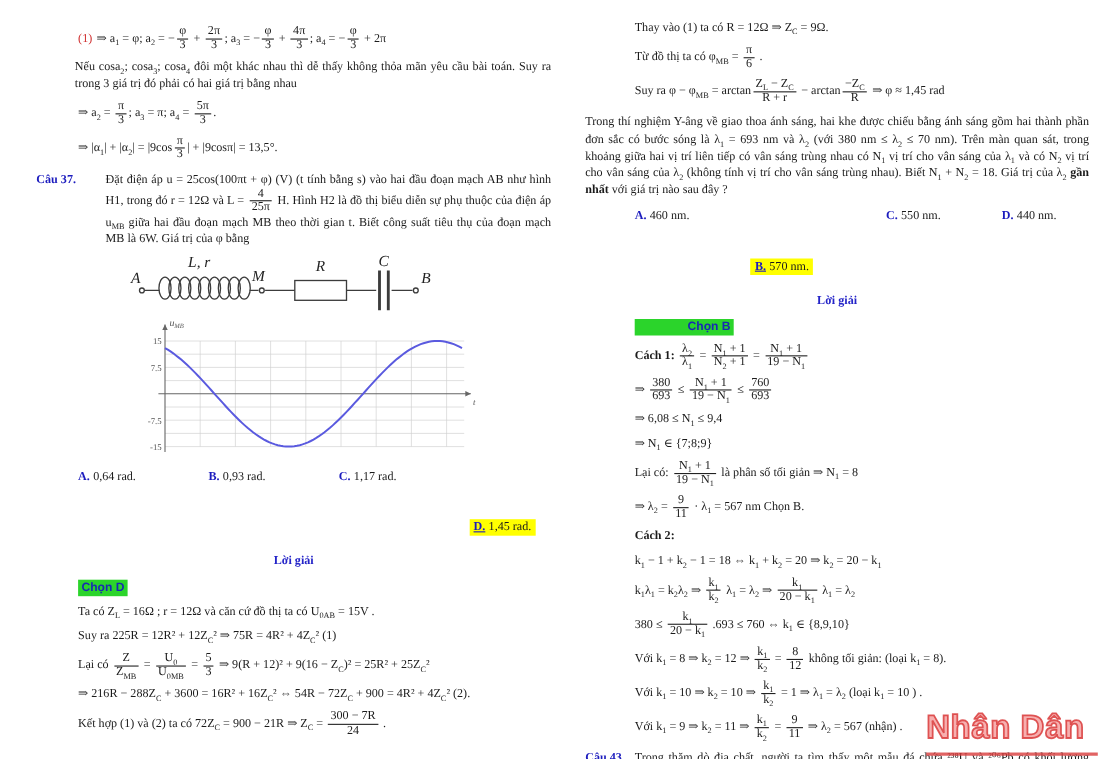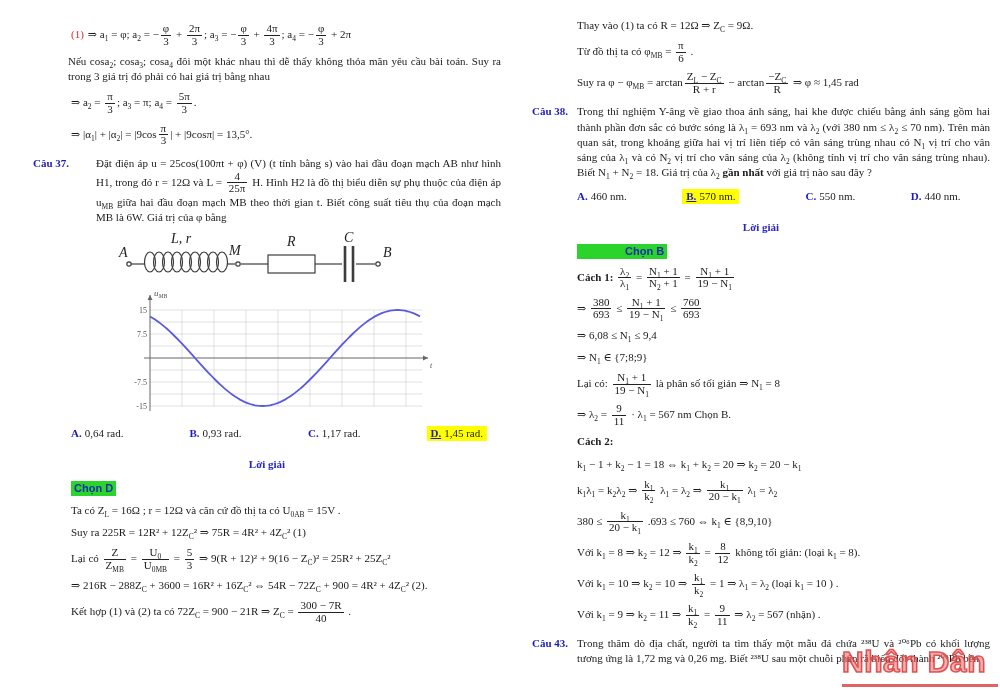--- a/index.html
+++ b/index.html
@@ -14,21 +14,21 @@
   #rightcol .ln{margin-left:45px;}
   .q{display:flex;margin-top:9px;}
   .qlabel{color:#1c1cbe;font-weight:bold;flex:0 0 63px;}
   #rightcol .qlabel{flex:0 0 45px;}
   .qbody{flex:1;text-align:justify;}
   .opts{display:flex;margin:9px 0 0 38px;}
   #rightcol .opts{margin-left:45px;gap:26px;}
   .opt{flex:1;white-space:nowrap;}
   .lt{color:#1c1cbe;font-weight:bold;margin-right:3px;}
   .lt.u{text-decoration:underline;}
-  .opt.hl{flex:0 0 auto;background:#ffff00;padding:0 4px;margin-right:14px;}
+  .opt.hl{flex:0 0 auto;background:#ffff00;padding:0 4px;margin-right:14px;margin-top:46px;}
   .lgs{text-align:center;color:#2424c8;font-weight:bold;margin-top:16px;}
   .chon{display:inline-block;background:#2bd42b;color:#182ab2;font-weight:bold;
         padding:0 3px;margin:8px 0 0 38px;font-family:"Liberation Sans",sans-serif;font-size:11px;}
   #rightcol .chon{margin-left:45px;padding-left:48px;}
   .red{color:#d03030;margin-right:4px;}
   .fr{display:inline-flex;flex-direction:column;vertical-align:middle;text-align:center;margin:0 2px;line-height:1.05;}
   .fr .fn{border-bottom:0.8px solid #222;padding:0 2px;}
   .fr .fd{padding:0 2px;}
   sub{font-size:7.5px;line-height:0;}
   .fig{margin-left:62px;margin-top:6px;}
@@ -171,40 +171,39 @@
         </span> = <span class="fr">
           <span class="fn">U<sub>0</sub></span>
           <span class="fd">U<sub>0MB</sub></span>
         </span> = <span class="fr">
           <span class="fn">5</span>
           <span class="fd">3</span>
         </span> ⇒ 9(R + 12)² + 9(16 − Z<sub>C</sub>)² = 25R² + 25Z<sub>C</sub>²</div>
     <div class="ln">⇒ 216R − 288Z<sub>C</sub> + 3600 = 16R² + 16Z<sub>C</sub>² ⇔ 54R − 72Z<sub>C</sub> + 900 = 4R² + 4Z<sub>C</sub>² (2).</div>
     <div class="ln">Kết hợp (1) và (2) ta có 72Z<sub>C</sub> = 900 − 21R ⇒ Z<sub>C</sub> = <span class="fr">
           <span class="fn">300 − 7R</span>
-          <span class="fd">40</span>
+          <span class="fd">24</span>
         </span> .</div>
   </div>
 
   <div id="rightcol" class="col">
     <div class="ln" style="margin-top:2px">Thay vào (1) ta có R = 12Ω ⇒ Z<sub>C</sub> = 9Ω.</div>
     <div class="ln">Từ đồ thị ta có φ<sub>MB</sub> = <span class="fr">
           <span class="fn">π</span>
           <span class="fd">6</span>
         </span> .</div>
     <div class="ln">Suy ra φ − φ<sub>MB</sub> = arctan<span class="fr">
           <span class="fn">Z<sub>L</sub> − Z<sub>C</sub></span>
           <span class="fd">R + r</span>
         </span> − arctan<span class="fr">
           <span class="fn">−Z<sub>C</sub></span>
           <span class="fd">R</span>
         </span> ⇒ φ ≈ 1,45 rad</div>
 
     <div class="q">
-      <span class="qlabel">Câu 38.</span>
       <div class="qbody">Trong thí nghiệm Y-âng về giao thoa ánh sáng, hai khe được chiếu bằng ánh sáng gồm hai thành phần đơn sắc có bước sóng là λ<sub>1</sub> = 693 nm và λ<sub>2</sub> (với 380 nm ≤ λ<sub>2</sub> ≤ 70 nm). Trên màn quan sát, trong khoảng giữa hai vị trí liên tiếp có vân sáng trùng nhau có N<sub>1</sub> vị trí cho vân sáng của λ<sub>1</sub> và có N<sub>2</sub> vị trí cho vân sáng của λ<sub>2</sub> (không tính vị trí cho vân sáng trùng nhau). Biết N<sub>1</sub> + N<sub>2</sub> = 18. Giá trị của λ<sub>2</sub> <b>gần nhất</b> với giá trị nào sau đây ?</div>
     </div>
 
     <div class="opts">
       <span class="opt"><span class="lt">A.</span><span>460 nm.</span></span>
       <span class="opt hl" style="margin-right:40px"><span class="lt u">B.</span><span>570 nm.</span></span>
       <span class="opt"><span class="lt">C.</span><span>550 nm.</span></span>
       <span class="opt"><span class="lt">D.</span><span>440 nm.</span></span>
     </div>
     <div class="lgs">Lời giải</div>

